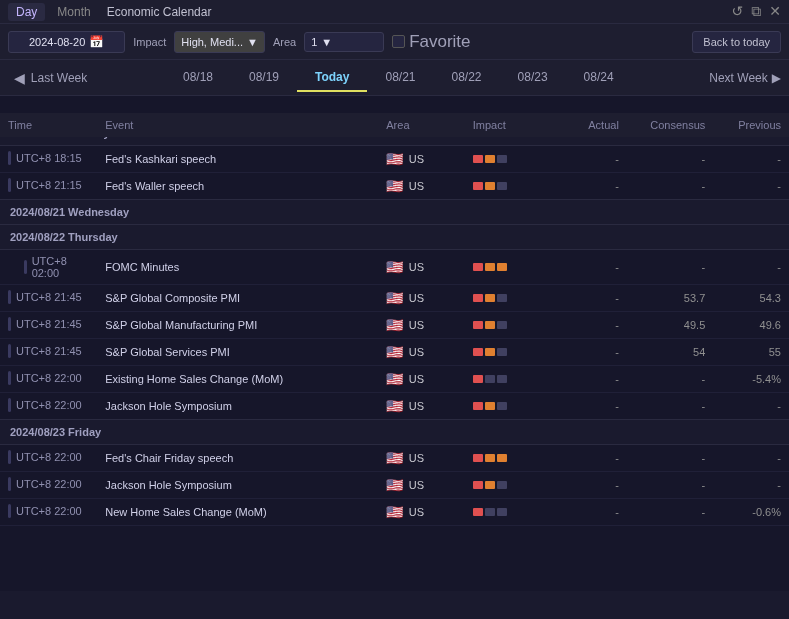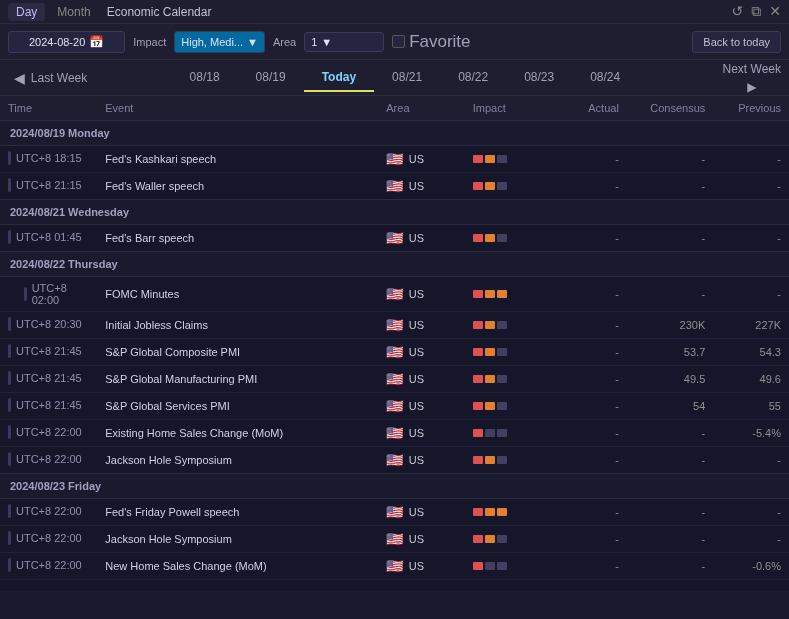--- a/index.html
+++ b/index.html
@@ -63,21 +63,21 @@
       color: #e0e0f0;
       padding: 3px 20px;
       border-radius: 3px;
       font-size: 11px;
       display: flex;
       align-items: center;
       gap: 4px;
     }
     .date-input .cal-icon { color: #888; font-size: 12px; }
     .impact-select {
-      background: #0369a1;
+      background: #404040;
       border: 1px solid #3a3a55;
       color: #e0e0f0;
       padding: 4px 6px;
       border-radius: 3px;
       font-size: 11px;
       display: flex;
       align-items: center;
       gap: 4px;
     }
     .area-select {
@@ -156,37 +156,36 @@
       border-bottom: 2px solid #e0e060;
       font-weight: bold;
     }
     .nav-next-week {
       display: flex;
       align-items: center;
       color: #a0a0b8;
       font-size: 12px;
       gap: 4px;
       cursor: pointer;
-      flex-direction: column;
     }
 
     
     .table-container {
       overflow-y: auto;
       height: calc(619px - 24px - 36px - 36px - 28px);
       background: #16162a;
     }
     table {
       width: 100%;
       border-collapse: collapse;
     }
     thead tr {
       background: #1e1e30;
       position: sticky;
-      top: 0;
+      top: 17px;
       z-index: 10;
     }
     thead th {
       padding: 6px 8px;
       text-align: left;
       color: #8080a0;
       font-weight: normal;
       font-size: 11px;
       border-bottom: 1px solid #2a2a40;
     }
@@ -354,40 +353,20 @@
               <div class="bar bar-gray"></div>
             </div>
           </td>
           <td class="actual-col">-</td>
           <td class="consensus-col">-</td>
           <td class="previous-col">-</td>
         </tr>
         <tr class="group-header">
           <td colspan="7">2024/08/21 Wednesday</td>
         </tr>
-        <tr class="data-row">
-          <td class="time-col"><span style="display:inline-flex;align-items:center;gap:5px;"><span style="width:3px;height:14px;background:#3a3a60;border-radius:2px;display:inline-block;"></span>UTC+8 01:45</span></td>
-          <td class="event-col">Fed's Barr speech</td>
-          <td class="area-col">
-            <div class="flag-cell">
-              <span class="flag">🇺🇸</span>
-              <span>US</span>
-            </div>
-          </td>
-          <td class="impact-col">
-            <div class="impact-bars">
-              <div class="bar bar-red"></div>
-              <div class="bar bar-orange"></div>
-              <div class="bar bar-gray"></div>
-            </div>
-          </td>
-          <td class="actual-col">-</td>
-          <td class="consensus-col">-</td>
-          <td class="previous-col">-</td>
-        </tr>
         <tr class="group-header">
           <td colspan="7">2024/08/22 Thursday</td>
         </tr>
         <tr class="data-row">
           <td class="time-col"><span style="display:inline-flex;align-items:center;gap:5px;padding-left:16px;"><span style="width:3px;height:14px;background:#3a3a60;border-radius:2px;display:inline-block;"></span>UTC+8 02:00</span></td>
           <td class="event-col">FOMC Minutes</td>
           <td class="area-col">
             <div class="flag-cell">
               <span class="flag">🇺🇸</span>
               <span>US</span>
@@ -398,40 +377,20 @@
               <div class="bar bar-red"></div>
               <div class="bar bar-orange"></div>
               <div class="bar bar-orange"></div>
             </div>
           </td>
           <td class="actual-col">-</td>
           <td class="consensus-col">-</td>
           <td class="previous-col">-</td>
         </tr>
         <tr class="data-row">
-          <td class="time-col"><span style="display:inline-flex;align-items:center;gap:5px;"><span style="width:3px;height:14px;background:#3a3a60;border-radius:2px;display:inline-block;"></span>UTC+8 20:30</span></td>
-          <td class="event-col">Initial Jobless Claims</td>
-          <td class="area-col">
-            <div class="flag-cell">
-              <span class="flag">🇺🇸</span>
-              <span>US</span>
-            </div>
-          </td>
-          <td class="impact-col">
-            <div class="impact-bars">
-              <div class="bar bar-red"></div>
-              <div class="bar bar-orange"></div>
-              <div class="bar bar-gray"></div>
-            </div>
-          </td>
-          <td class="actual-col">-</td>
-          <td class="consensus-col">230K</td>
-          <td class="previous-col">227K</td>
-        </tr>
-        <tr class="data-row">
           <td class="time-col"><span style="display:inline-flex;align-items:center;gap:5px;"><span style="width:3px;height:14px;background:#3a3a60;border-radius:2px;display:inline-block;"></span>UTC+8 21:45</span></td>
           <td class="event-col">S&amp;P Global Composite PMI</td>
           <td class="area-col">
             <div class="flag-cell">
               <span class="flag">🇺🇸</span>
               <span>US</span>
             </div>
           </td>
           <td class="impact-col">
             <div class="impact-bars">
@@ -522,21 +481,21 @@
           </td>
           <td class="actual-col">-</td>
           <td class="consensus-col">-</td>
           <td class="previous-col">-</td>
         </tr>
         <tr class="group-header">
           <td colspan="7">2024/08/23 Friday</td>
         </tr>
         <tr class="data-row">
           <td class="time-col"><span style="display:inline-flex;align-items:center;gap:5px;"><span style="width:3px;height:14px;background:#3a3a60;border-radius:2px;display:inline-block;"></span>UTC+8 22:00</span></td>
-          <td class="event-col">Fed's Friday Powell speech</td>
+          <td class="event-col">Fed's Chair Friday speech</td>
           <td class="area-col">
             <div class="flag-cell">
               <span class="flag">🇺🇸</span>
               <span>US</span>
             </div>
           </td>
           <td class="impact-col">
             <div class="impact-bars">
               <div class="bar bar-red"></div>
               <div class="bar bar-orange"></div>

